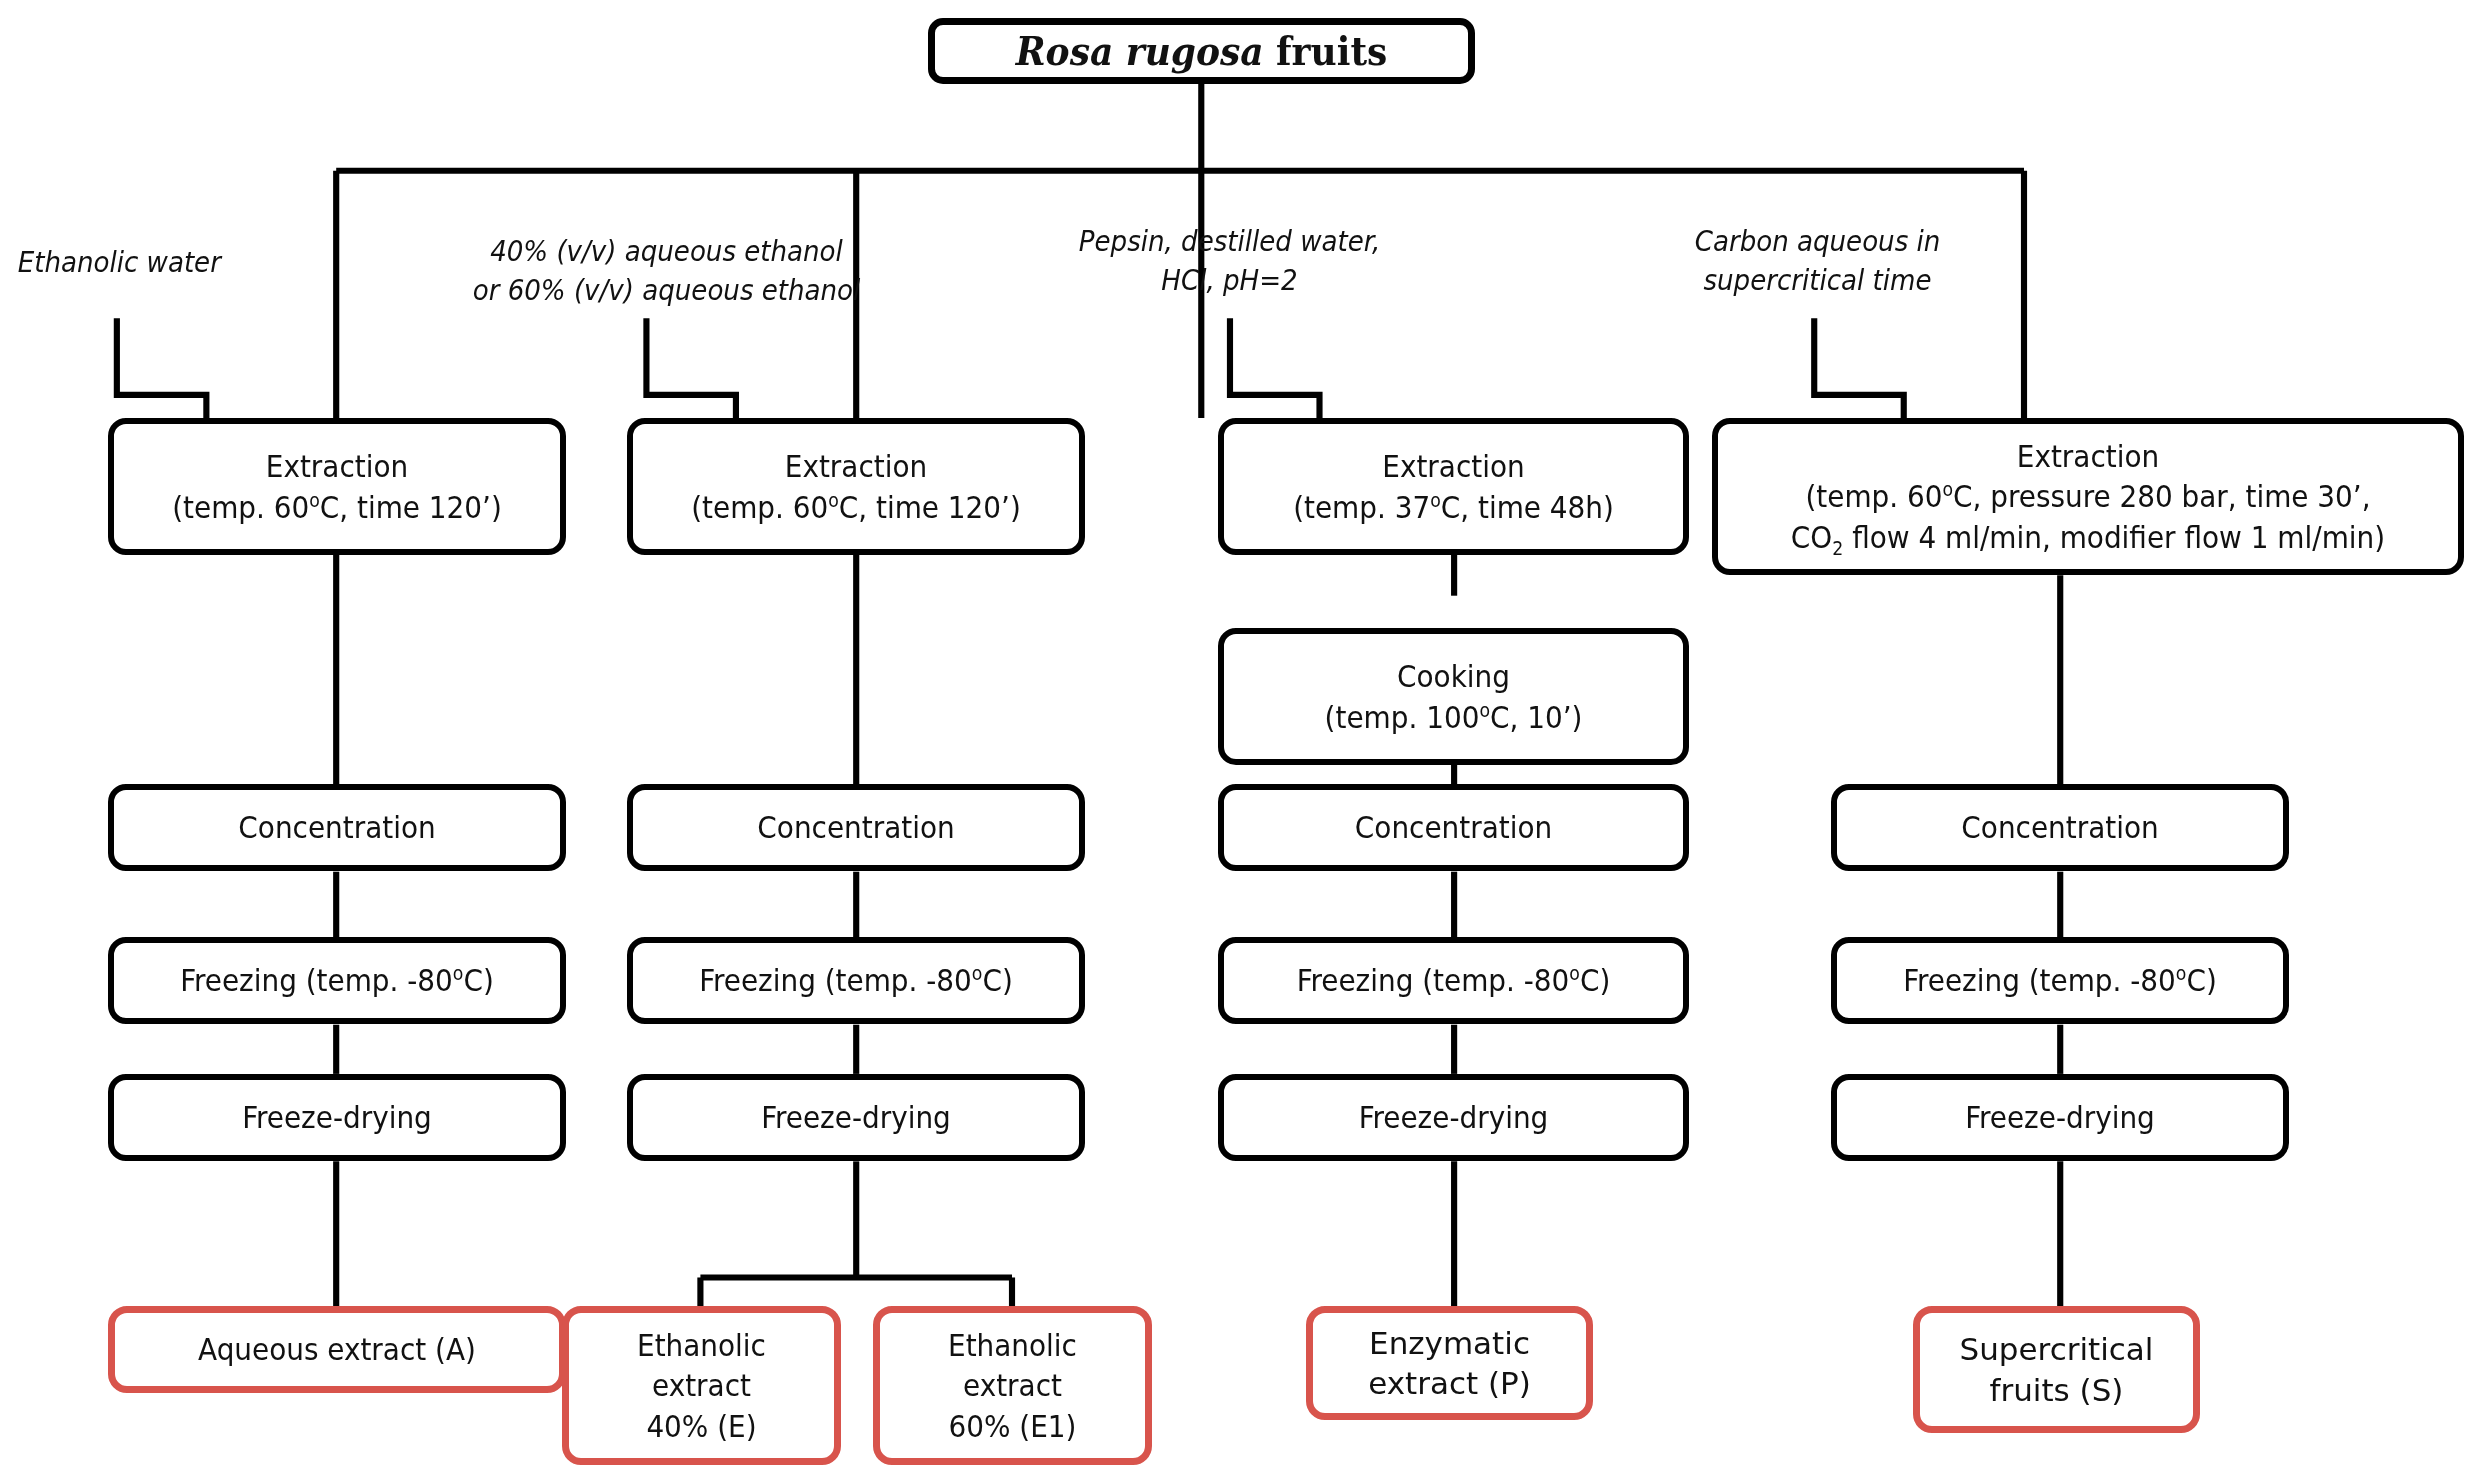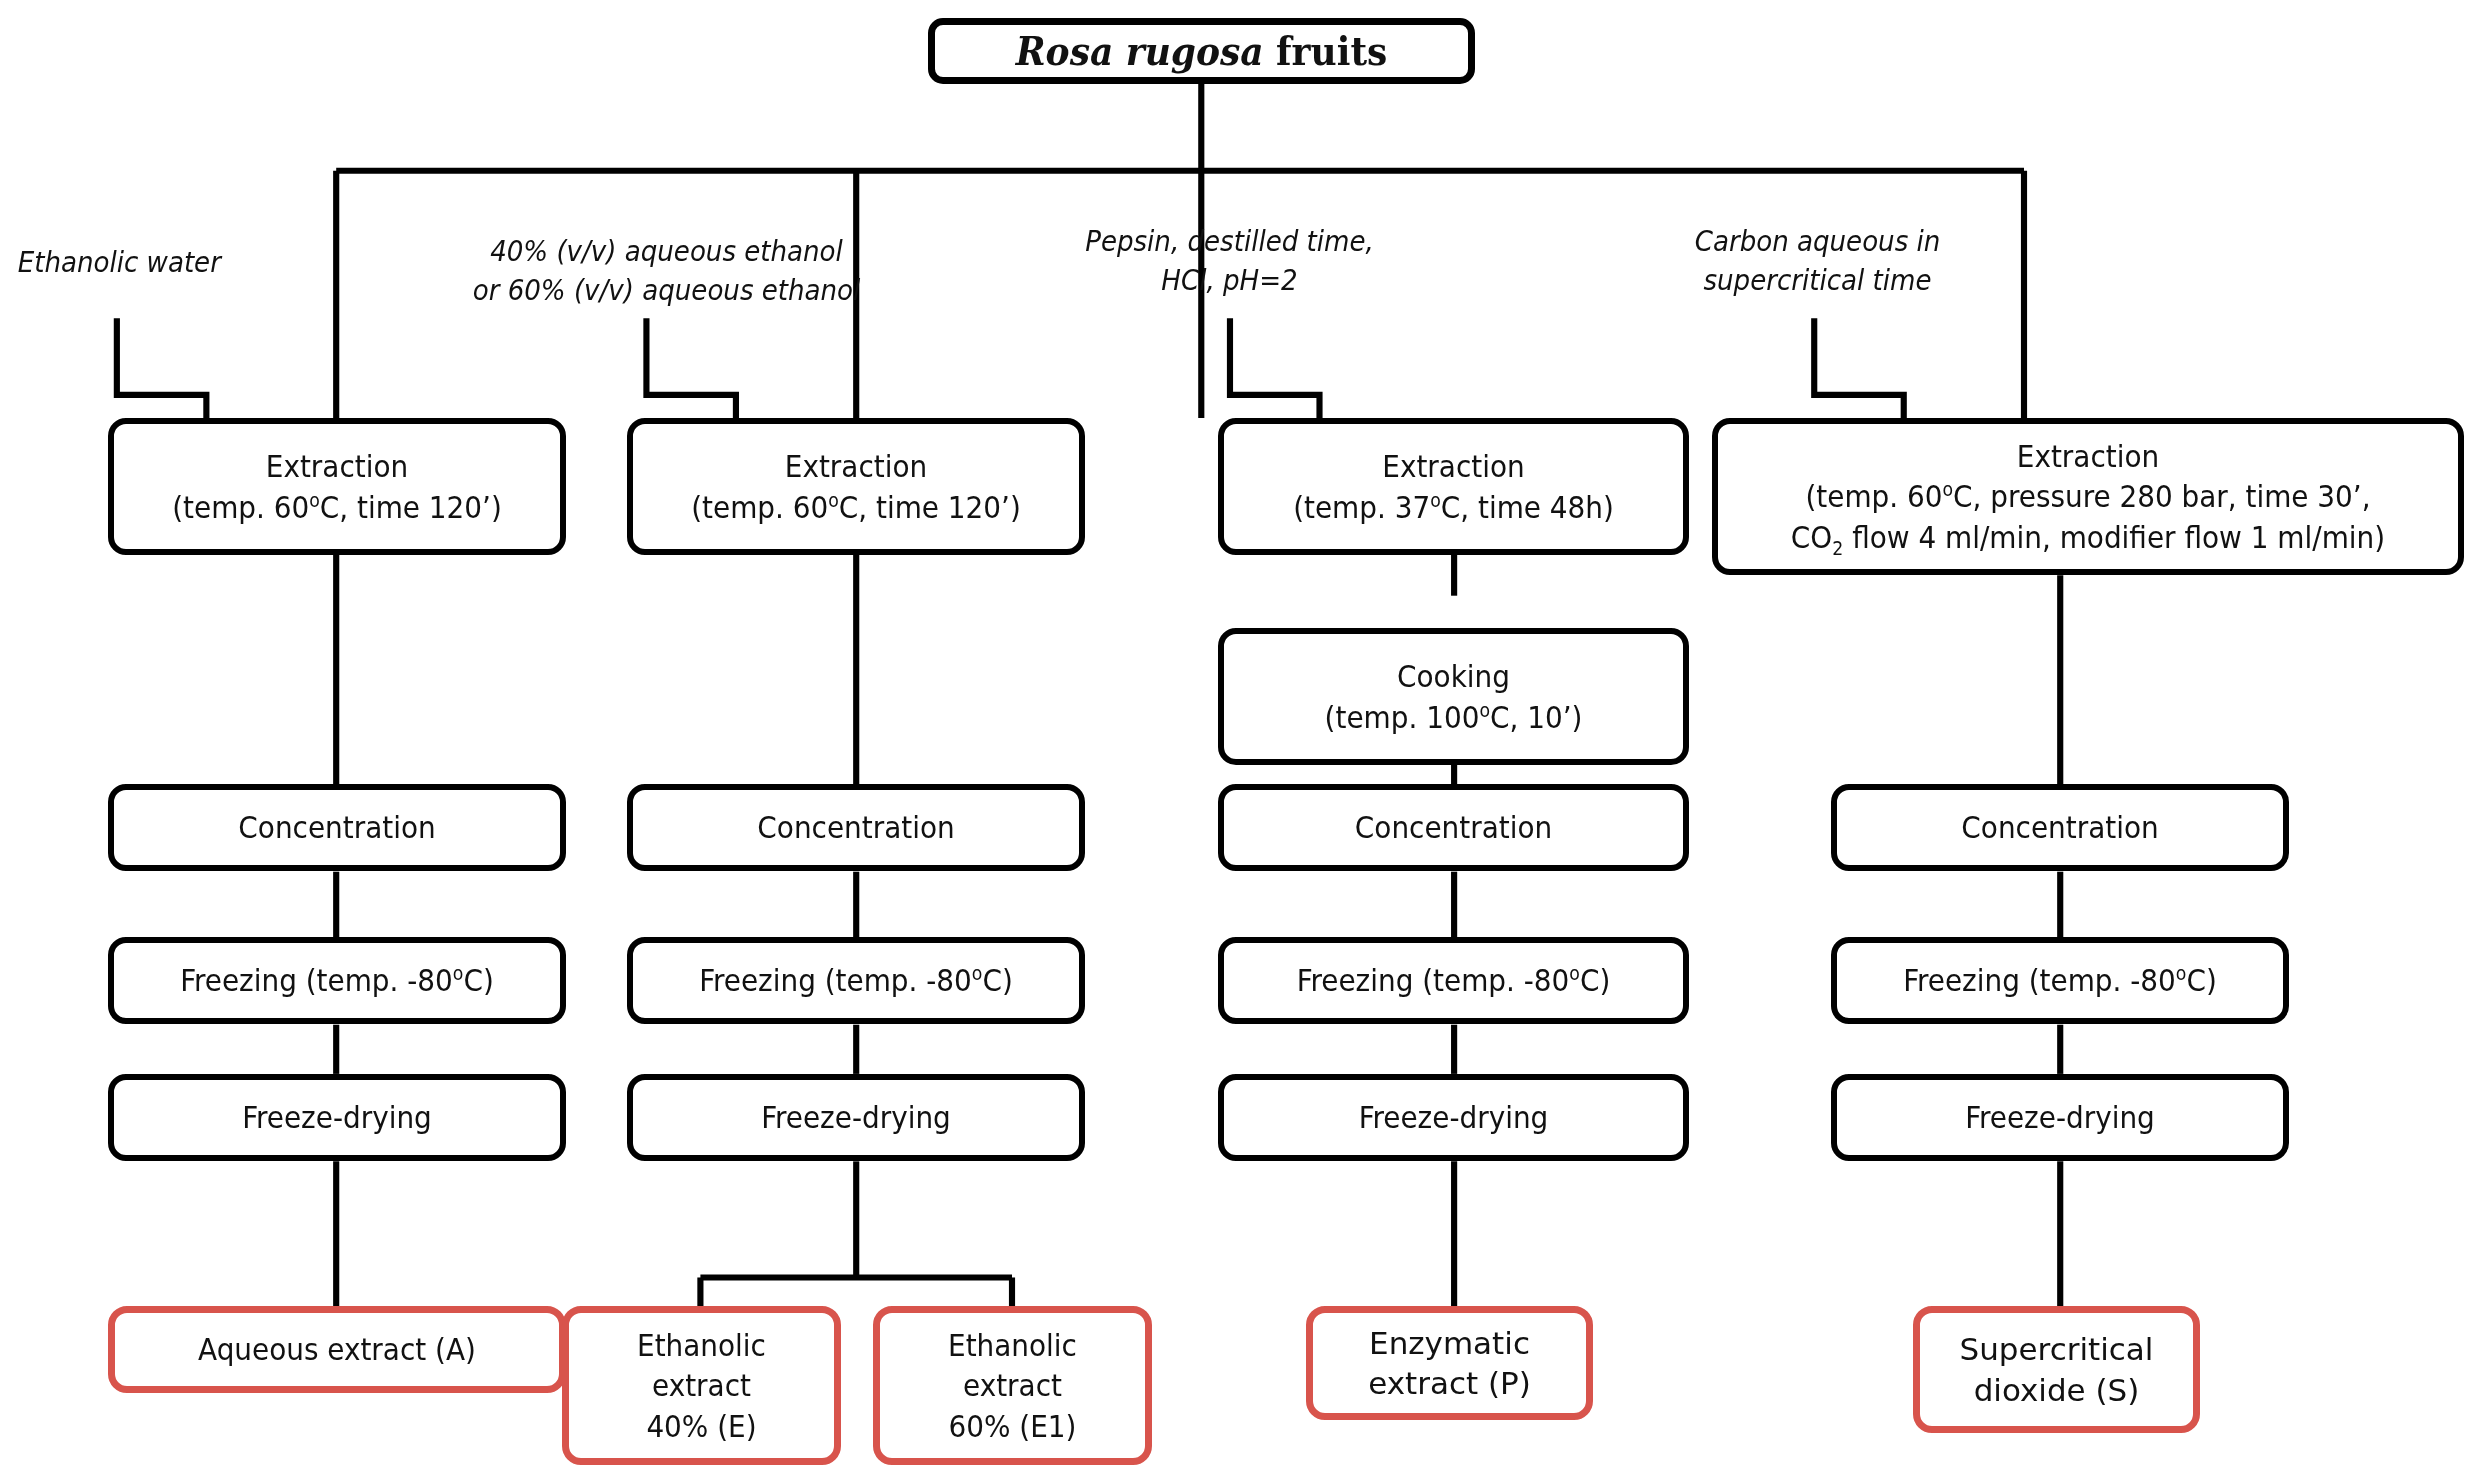--- a/index.html
+++ b/index.html
@@ -98,21 +98,21 @@
   <div class="ann" style="left:6.8px;top:243px;width:225px;">
     <div>Ethanolic water</div>
   </div>
 
   <div class="ann" style="left:448px;top:232px;width:437px;">
     <div>40% (v/v) aqueous ethanol</div>
     <div>or 60% (v/v) aqueous ethanol</div>
   </div>
 
   <div class="ann" style="left:1045px;top:222px;width:369px;">
-    <div>Pepsin, destilled time,</div>
+    <div>Pepsin, destilled water,</div>
     <div>HCl, pH=2</div>
   </div>
 
   <div class="ann" style="left:1633px;top:222px;width:369px;">
     <div>Carbon aqueous in</div>
     <div>supercritical time</div>
   </div>
 
   <div class="node" style="left:108px;top:418px;width:458px;height:137px;">
     <span class="txt s46">
@@ -221,18 +221,18 @@
     <span class="txt s46"><span>Freezing (temp. -80</span><sup>o</sup><span>C)</span></span>
   </div>
 
   <div class="node" style="left:1831px;top:1074px;width:458px;height:87px;">
     <span class="txt s46">Freeze-drying</span>
   </div>
 
   <div class="node result wide" style="left:1913px;top:1306px;width:287px;height:127px;">
     <span class="txt">
       <span>Supercritical</span><br>
-      <span>dioxide (S)</span>
+      <span>fruits (S)</span>
     </span>
   </div>
 
 </div>
 
 
 </body></html>

